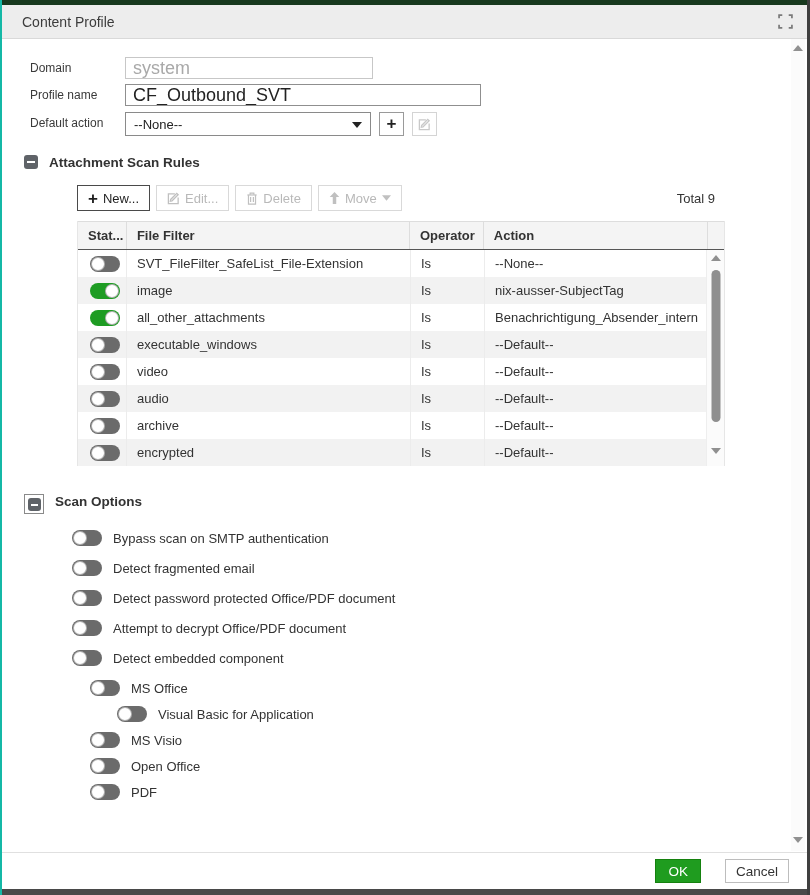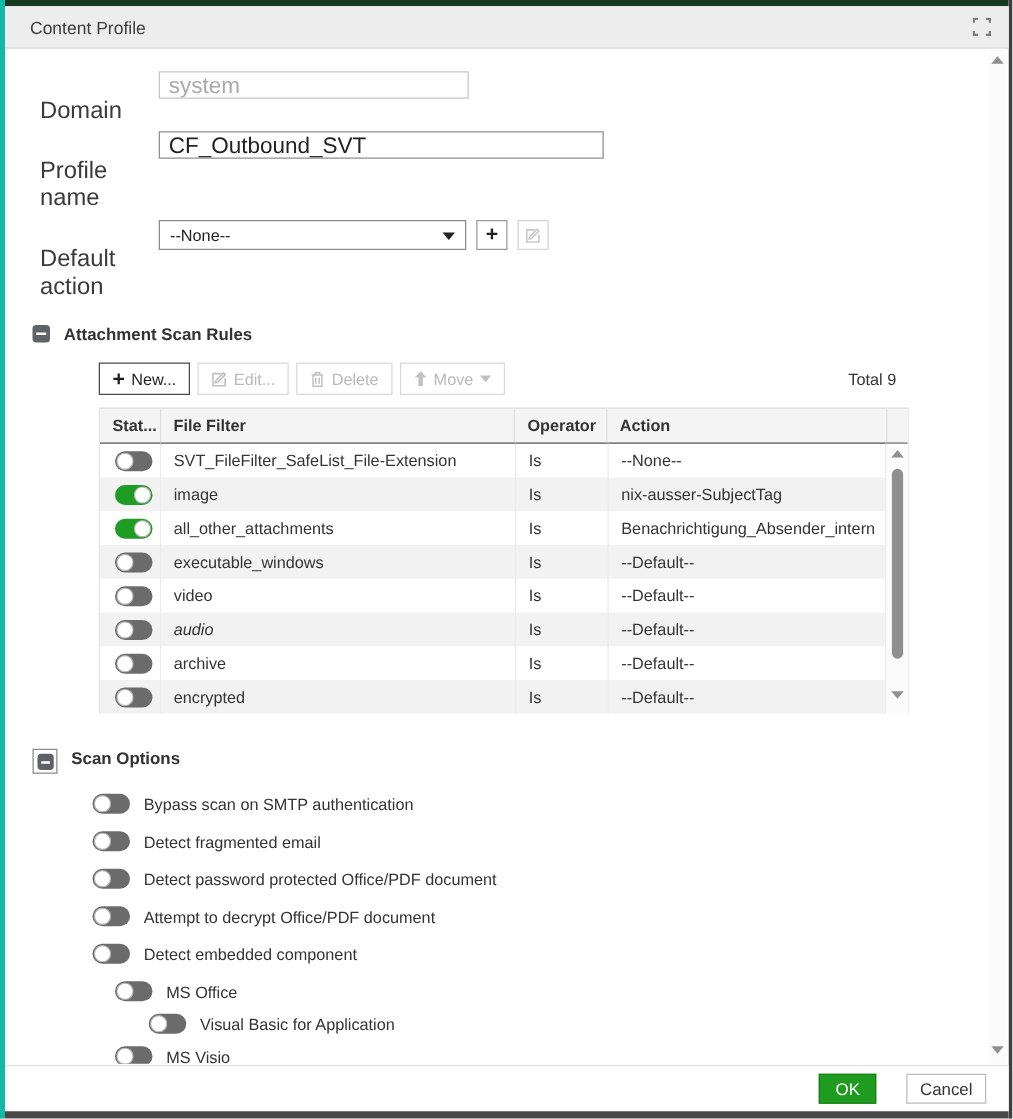--- a/index.html
+++ b/index.html
@@ -1,28 +1,28 @@
 <!DOCTYPE html>
 <html><head>
 <meta charset="utf-8">
 <style>
   html,body{margin:0;padding:0;background:#fff;}
   body{font-family:"Liberation Sans", sans-serif; -webkit-font-smoothing:antialiased;}
   .dialog{position:relative;width:810px;height:895px;box-sizing:border-box;background:#fff;
-          border-right:3px solid #3f3f3f;border-left:4px solid #14b8a6;overflow:hidden;}
+          border-right:3px solid #3f3f3f;border-left:2px solid #14b8a6;overflow:hidden;}
   .topstrip{height:5px;background:#17391e;}
   .titlebar{height:33px;background:#ededed;border-bottom:1px solid #d9d9d9;display:flex;align-items:center;
             padding:0 14px 0 20px;}
   .titlebar .title{font-size:14px;color:#3c3c3c;}
   .titlebar .expand{margin-left:auto;display:flex;align-items:center;cursor:pointer;}
   .content{position:absolute;top:39px;left:0;right:16px;bottom:44px;padding:18px 0 0 20px;overflow:hidden;}
 
   
   .form-row{display:flex;align-items:flex-start;margin:0 0 5px 8px;}
-  .form-row label{width:95px;flex:none;padding-top:4px;font-size:19px;color:#3a3a3a;margin-top:17px;}
+  .form-row label{width:95px;flex:none;padding-top:4px;font-size:12px;color:#3a3a3a;}
   input.txt{box-sizing:border-box;height:22px;border:1px solid #8f8f8f;font-size:18px;color:#222;
             padding:1px 7px;font-family:inherit;outline:none;background:#fff;}
   input.txt.disabled{border:1px solid #c7c7c7;color:#a9a9a9;}
   textarea.cmt{box-sizing:border-box;width:356px;height:38px;border:1px solid #8f8f8f;font-size:13px;
                font-family:inherit;resize:both;padding:2px 6px;outline:none;}
   .da-row{margin-top:6px;}
   .selectbox{box-sizing:border-box;width:246px;height:24px;border:1px solid #8a8a8a;display:flex;align-items:center;
              position:relative;padding-left:8px;font-size:13px;color:#222;background:#fff;cursor:pointer;}
   .selectbox .caret{position:absolute;right:8px;top:9px;width:0;height:0;border-left:5px solid transparent;
                     border-right:5px solid transparent;border-top:6px solid #222;}
@@ -237,21 +237,21 @@
             <div class="td" style="width: 284px;">video</div>
             <div class="td" style="width: 74px;">Is</div>
             <div class="td" style="width: 225px;">--Default--</div>
           </div>
           <div class="tr">
             <div class="td" style="width: 48px;">
               <span class="tg">
                 <i></i>
               </span>
             </div>
-            <div class="td" style="width: 284px; font-style: italic;">audio</div>
+            <div class="td" style="width: 284px;">audio</div>
             <div class="td" style="width: 74px;">Is</div>
             <div class="td" style="width: 225px;">--Default--</div>
           </div>
           <div class="tr">
             <div class="td" style="width: 48px;">
               <span class="tg">
                 <i></i>
               </span>
             </div>
             <div class="td" style="width: 284px;">archive</div>

